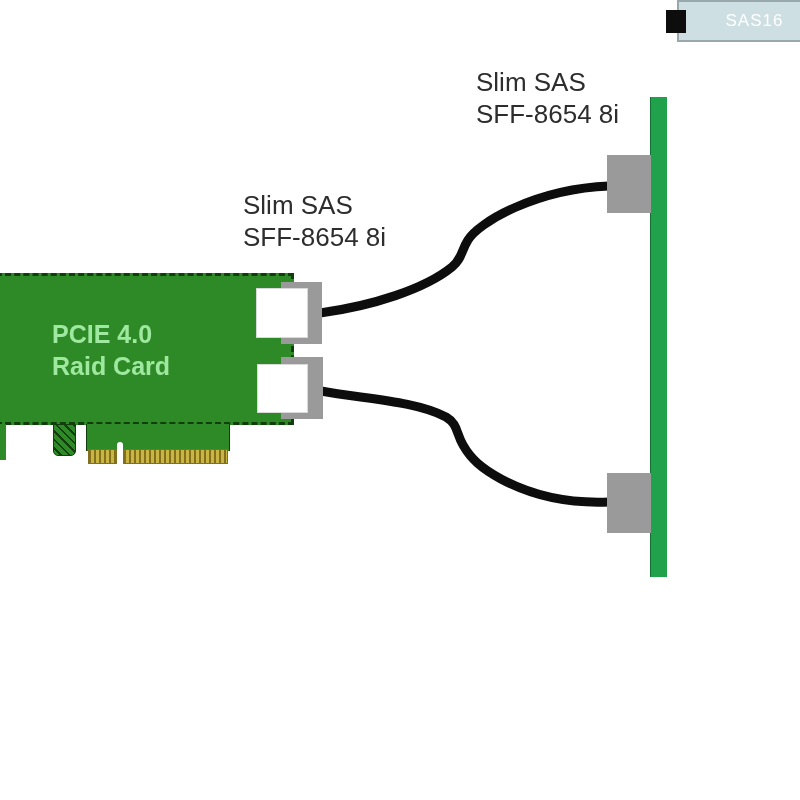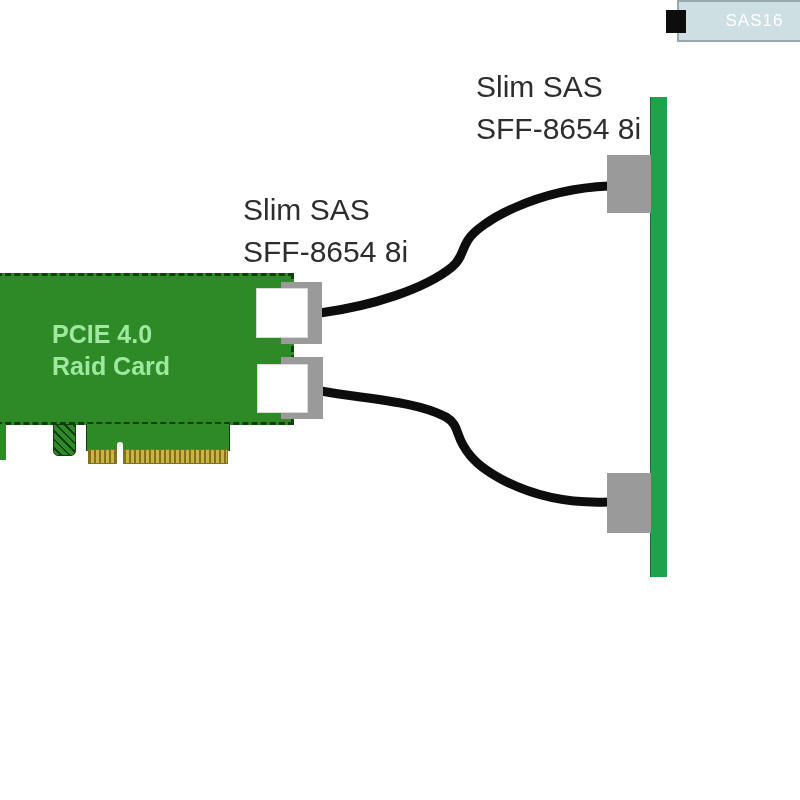--- a/index.html
+++ b/index.html
@@ -39,22 +39,22 @@
   .conn-face{position:absolute;background:var(--connector_white);z-index:5;border:1px solid #d9d9d9;}
   .card-conn-top .conn-housing{left:281px;top:282px;width:41px;height:62px;}
   .card-conn-top .conn-face{left:256px;top:288px;width:52px;height:50px;}
   .card-conn-bot .conn-housing{left:281px;top:357px;width:42px;height:62px;}
   .card-conn-bot .conn-face{left:257px;top:364px;width:51px;height:49px;}
 
   
   #cables{position:absolute;left:0;top:0;z-index:3;}
 
   
-  .cable-label{position:absolute;color:var(--label_text);font-size:30px;
-    line-height:42px;white-space:pre;z-index:6;}
+  .cable-label{position:absolute;color:var(--label_text);font-size:26px;
+    line-height:32px;white-space:pre;z-index:6;}
   .cable-label.left{left:243px;top:189px;}
   .cable-label.right{left:476px;top:66px;}
 
   
   .backplane-strip{position:absolute;left:650px;top:97px;width:17px;height:480px;
     background:var(--backplane_green);border-left:1px solid rgba(0,0,0,.3);z-index:2;}
   .bp-conn{position:absolute;background:var(--connector_gray);z-index:4;}
   .bp-conn.top{left:607px;top:155px;width:44px;height:58px;}
   .bp-conn.bot{left:607px;top:473px;width:44px;height:60px;}
 

